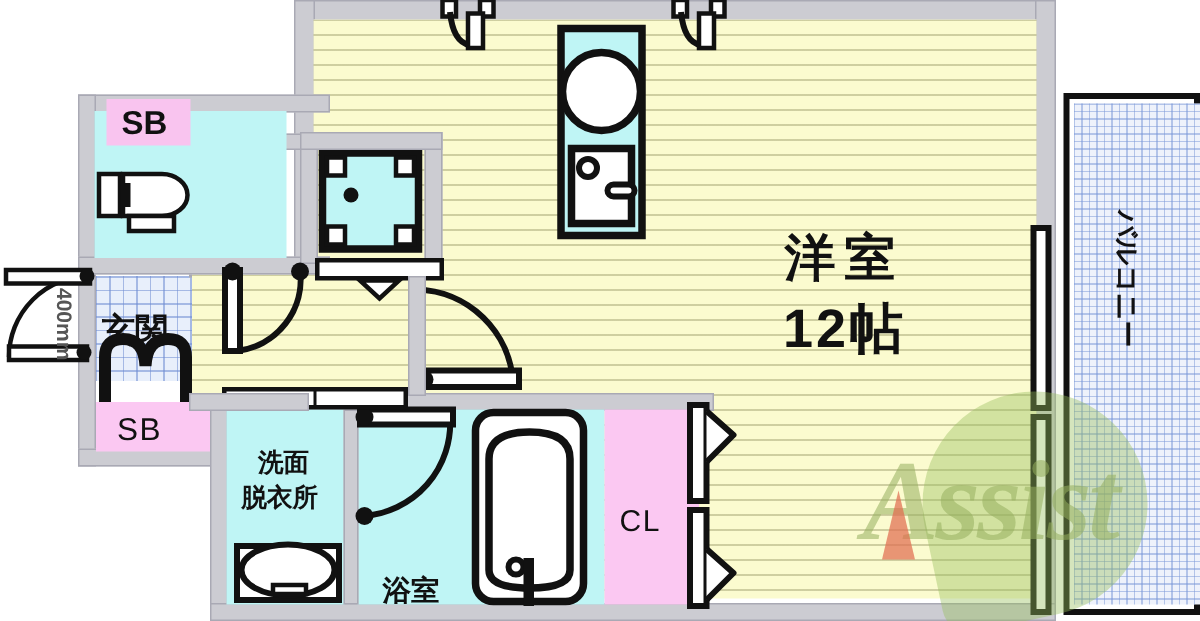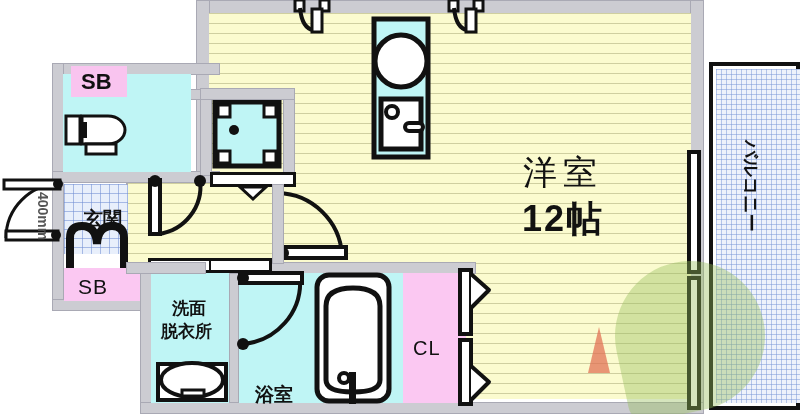--- a/index.html
+++ b/index.html
@@ -59,21 +59,21 @@
 
   
   .lbl {
     position: absolute;
     color: #111;
     white-space: nowrap;
     line-height: 1;
     font-family: "Liberation Sans", "DejaVu Sans", sans-serif;
   }
   .lbl-jp { font-weight: 700; }
-  .lbl-room-big { font-size: 34px; letter-spacing: 6px; font-weight: 400; }
+  .lbl-room-big { font-size: 34px; letter-spacing: 6px; font-weight: 700; }
   .lbl-room-big2 { font-size: 36px; letter-spacing: 2px; font-weight: 700; }
   .lbl-mid  { font-size: 19px; font-weight: 700; }
   .lbl-sm   { font-size: 16px; font-weight: 600; }
   .lbl-cl   { font-size: 20px; font-weight: 400; letter-spacing: 1px; }
   .lbl-dim  { font-size: 13px; color:#555; font-weight: 600;}
 
   .rot90  { transform: rotate(90deg); transform-origin: left top; }
   .ink2 { position: absolute; box-sizing: border-box; border: 2px solid #111; background: #fff; }
 
   
@@ -142,21 +142,21 @@
     <rect x="18" y="12" width="5" height="16" fill="#111"></rect>
     <rect x="22" y="34" width="30" height="10" fill="#fff" stroke="#111" stroke-width="3"></rect>
   </svg>
 
   <div class="wall" style="left:52px; top:183px; width:12px; height:128px;"></div>
   <div class="wall" style="left:52px; top:299px; width:140px; height:12px;"></div>
   <div class="wall" style="left:126px; top:183px; width:0px; height:0px;"></div>
 
   <div class="room fill-tile" style="left:64px; top:184px; width:64px; height:84px;"></div>
   <div class="room fill-white" style="left:64px; top:254px; width:64px; height:30px;"></div>
-  <div class="lbl lbl-jp lbl-sm" style="left:68px; top:209px; font-size:19px;margin-left:16px;">玄関</div>
+  <div class="lbl lbl-jp lbl-sm" style="left:68px; top:209px; font-size:22px;">玄関</div>
 
   <svg class="abs" style="left:66px; top:222px;" width="64" height="62" viewBox="0 0 64 62">
     <path d="M4 58 L4 16 Q4 4 16 4 Q30 4 31 22 Q32 4 46 4 Q58 4 58 16 L58 58" fill="none" stroke="#111" stroke-width="8" stroke-linecap="round"></path>
   </svg>
 
   <svg class="abs" style="left:0px; top:178px;" width="70" height="82" viewBox="0 0 70 82">
     <path d="M60 6 A54 54 0 0 0 6 60" fill="none" stroke="#111" stroke-width="3"></path>
     <rect x="4" y="2" width="56" height="9" fill="#fff" stroke="#111" stroke-width="3"></rect>
     <circle cx="58" cy="6" r="5" fill="#111"></circle>
   </svg>
@@ -287,16 +287,17 @@
   <div class="room fill-balc" style="left:716px; top:69px; width:84px; height:334px;"></div>
   <div class="lbl lbl-jp rot90" style="left:760px; top:140px; font-size:18px;">バルコニー</div>
 
   <svg class="abs" style="left:686px; top:150px;" width="22" height="262" viewBox="0 0 22 262">
     <rect x="3" y="2" width="10" height="120" fill="#fff" stroke="#111" stroke-width="4"></rect>
     <rect x="3" y="128" width="10" height="130" fill="#fff" stroke="#111" stroke-width="4"></rect>
   </svg>
 
   <div id="watermark">
     <div class="wm-leaf"></div>
+    <div class="wm-text">Assist</div>
     <div class="wm-accent"></div>
   </div>
 
 </div>
 
 </body></html>

